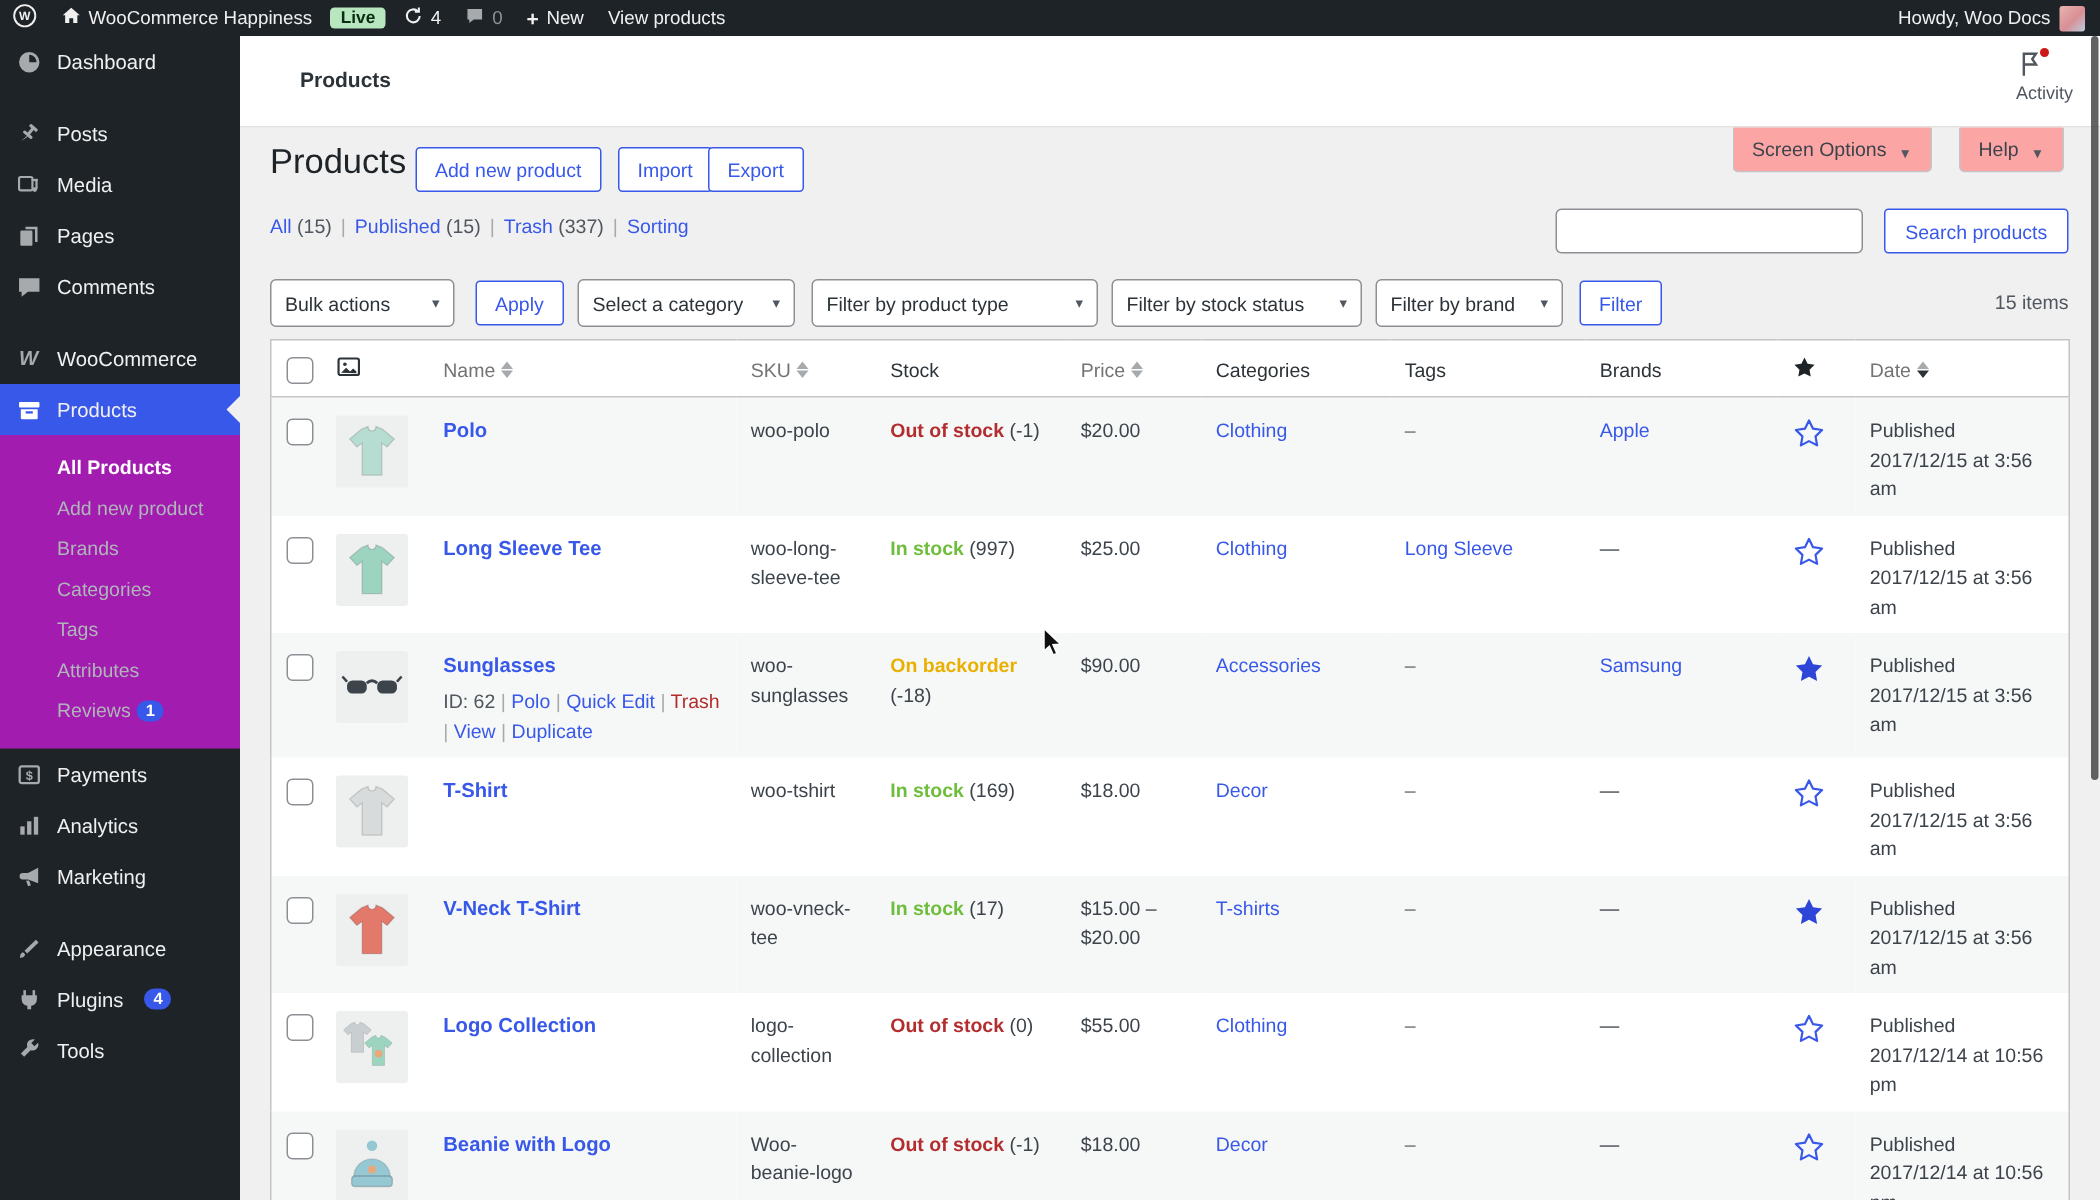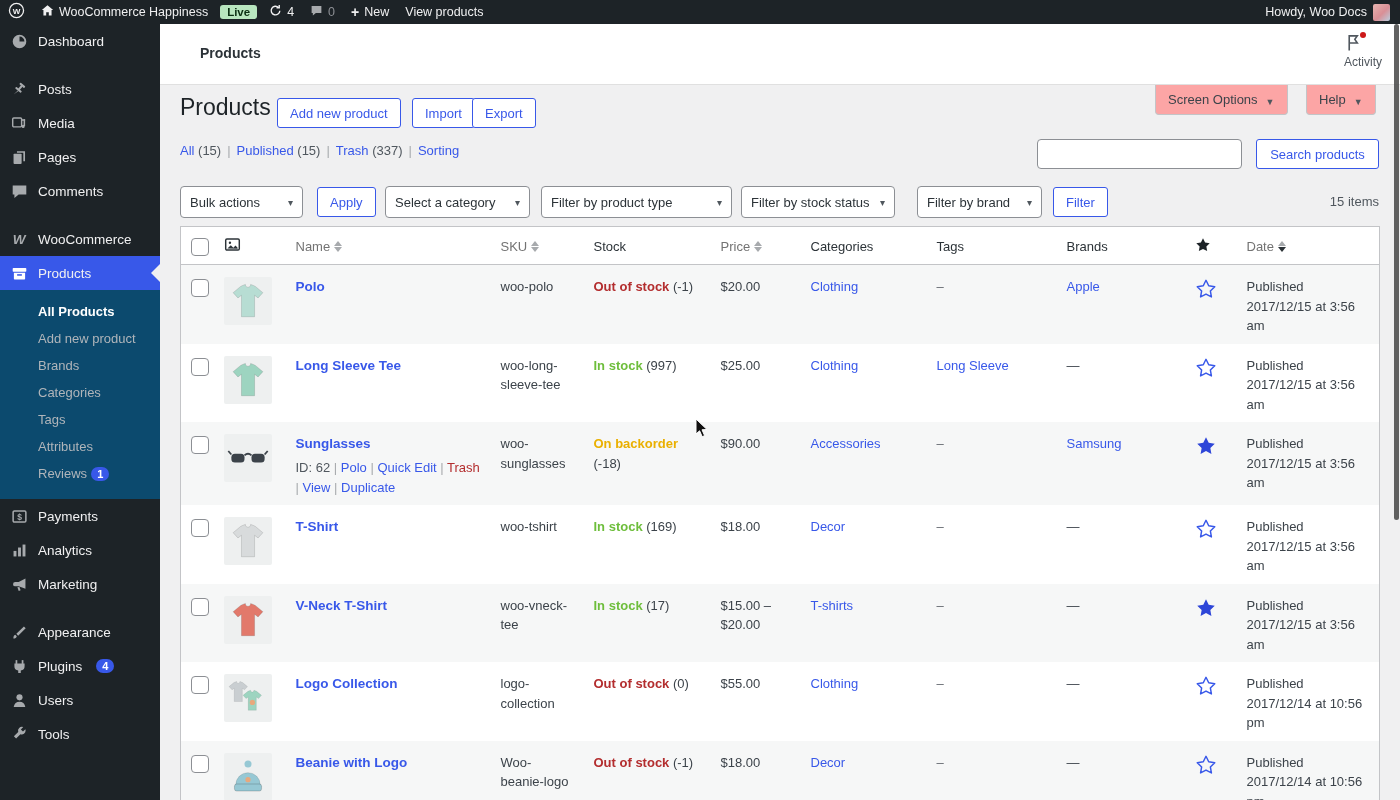--- a/index.html
+++ b/index.html
@@ -27,21 +27,21 @@
       color:#f0f0f1;cursor:pointer}
   .mi.gap{margin-top:14px}
   .mi .ic{width:18px;height:18px;display:flex;align-items:center;justify-content:center;
           color:#a7aaad;flex:none}
   .mi.active{background:#3858e9}
   .mi.active .ic{color:#fff}
   .mi.active::after{content:"";position:absolute;right:0;top:50%;margin-top:-9px;
       border:9px solid transparent;border-right-color:#f0f0f1;border-left-width:0}
   .badge{background:#3858e9;color:#fff;border-radius:9px;font-size:11px;font-weight:700;
          padding:1px 6px;margin-left:4px}
-  .submenu{background:#0c4a6e;padding:8px 0 12px}
+  .submenu{background:#a21caf;padding:8px 0 12px}
   .smi{padding:6px 10px 6px 38px;color:#b0b5ba;font-size:13px;cursor:pointer;display:flex;align-items:center}
   .smi.current{color:#fff;font-weight:700}
 
   
   .main{position:absolute;left:160px;top:24px;width:1240px;height:776px;background:#f0f0f1}
   .wcheader{position:absolute;left:0;top:0;width:1240px;height:60px;background:#fff;
             border-bottom:1px solid #e0e0e0}
   .breadcrumb{position:absolute;left:40px;top:21px;font-weight:700;font-size:14px;color:#2c3338}
   .activity{position:absolute;right:18px;top:9px;text-align:left;color:#50575e;font-size:12px;cursor:pointer}
   .activity .flag{position:relative;display:inline-block;color:#50575e}
@@ -283,29 +283,20 @@
           <rect x="12.6" y="2.5" width="2" height="4.5"></rect>
           <path d="M4 6.5h12v3.2a5 5 0 0 1-4.5 5v2.8h-3v-2.8a5 5 0 0 1-4.5-5z"></path>
         </svg>
       </span>
       <span>Plugins</span>
       <span class="badge">4</span>
     </div>
     <div class="mi">
       <span class="ic">
         <svg viewBox="0 0 20 20" width="17" height="17" fill="currentColor">
-          <circle cx="10" cy="6.3" r="3.6"></circle>
-          <path d="M3.2 17.5c.5-4 3.2-6.1 6.8-6.1s6.3 2.1 6.8 6.1z"></path>
-        </svg>
-      </span>
-      <span>Users</span>
-    </div>
-    <div class="mi">
-      <span class="ic">
-        <svg viewBox="0 0 20 20" width="17" height="17" fill="currentColor">
           <path d="M17.2 5.2a4.6 4.6 0 0 1-6.1 4.4L6 14.7l-2.6-2.6 5.1-5.1a4.6 4.6 0 0 1 5.9-5.8L11.6 4l2.5 2.5 2.8-2.8c.2.5.3 1 .3 1.5z"></path>
         </svg>
       </span>
       <span>Tools</span>
     </div>
   </div>
 
 <div class="main">
   <div class="wcheader">
     <span class="breadcrumb">Products</span>
@@ -342,21 +333,21 @@
   </div>
   <div class="btn fbtn" style="left:157px">Apply</div>
   <div class="select" style="left:225px;width:145px">
     <span>Select a category</span>
       <span class="chev">▾</span>
   </div>
   <div class="select" style="left:381px;width:191px">
     <span>Filter by product type</span>
       <span class="chev">▾</span>
   </div>
-  <div class="select" style="left:581px;width:154px">
+  <div class="select" style="left:581px;width:167px">
     <span>Filter by stock status</span>
       <span class="chev">▾</span>
   </div>
   <div class="select" style="left:757px;width:125px">
     <span>Filter by brand</span>
       <span class="chev">▾</span>
   </div>
   <div class="btn fbtn" style="left:893px">Filter</div>
   <div class="items-count">15 items</div>
 

